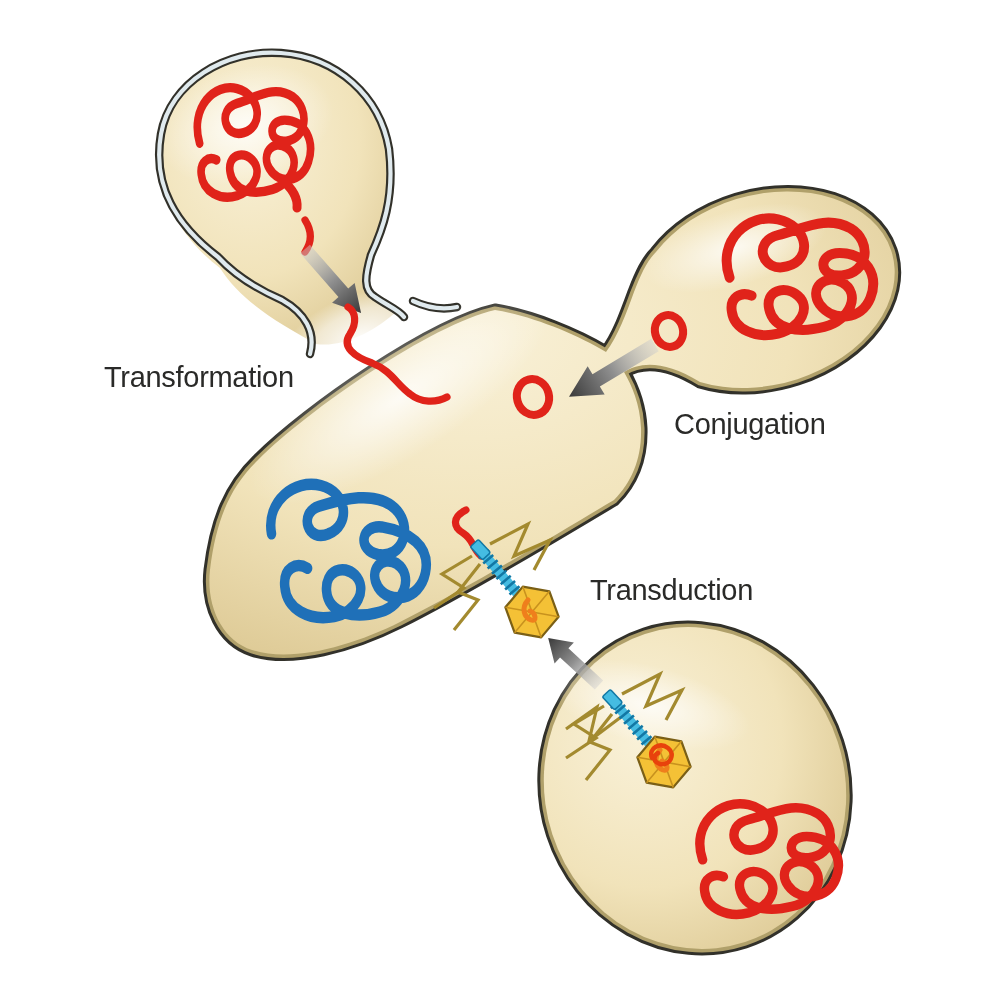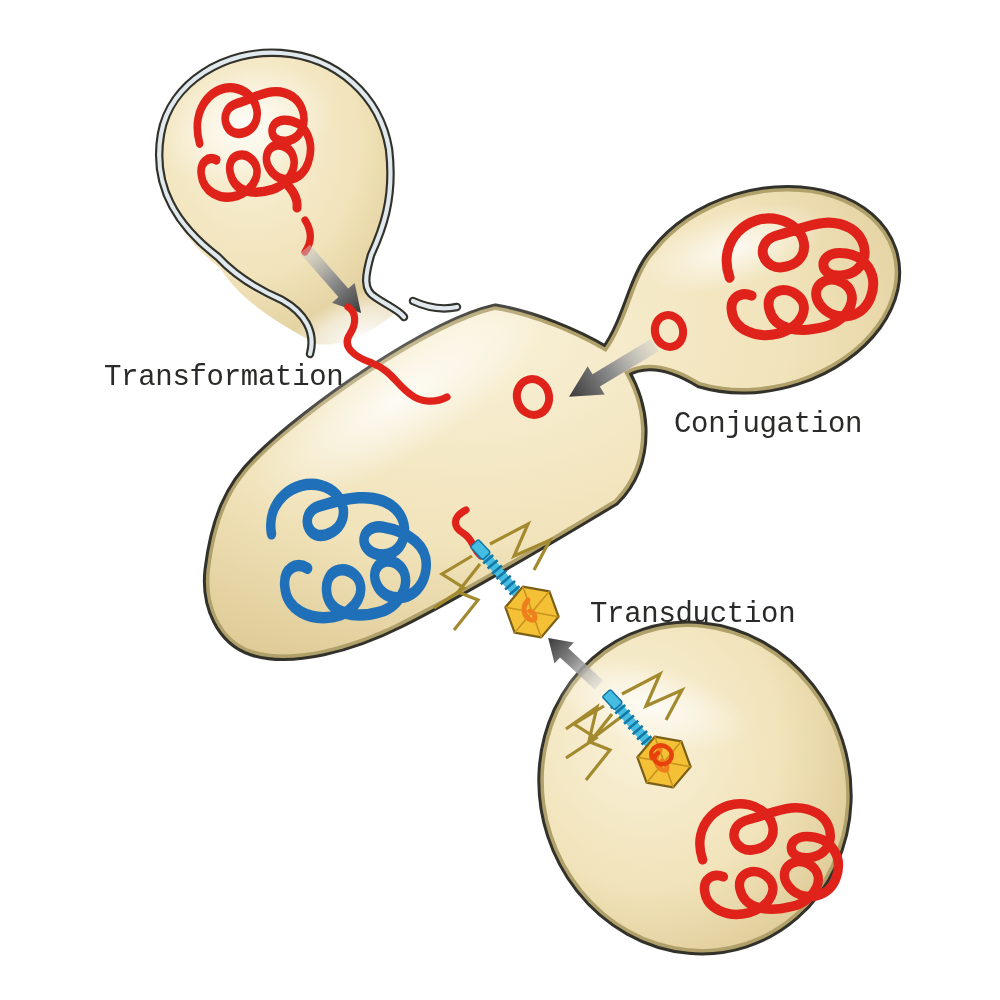--- a/index.html
+++ b/index.html
@@ -1,17 +1,17 @@
 <!DOCTYPE html>
 <html style="--cell-fill: #f1e3ba; --cell-fill-light: #f9f1d8; --cell-fill-edge: #d9c48d; --cell-wall-band: #b0a06a; --cell-outline: #32312a; --lysed-wall-band: #e0eaee; --dna-red: #e0231a; --dna-blue: #1f70b8; --phage-head: #f4c136; --phage-facet: #c8921e; --phage-outline: #7a5f16; --phage-tail: #45bce2; --phage-tail-dark: #1278a5; --phage-fiber: #a38a2f; --phage-dna: #ef7f1c; --arrow-dark: #3a3a3a; --arrow-light: #cfcfcf; --label-color: #2a2a28;"><head>
 <meta charset="utf-8">
 <style>
   html,body{margin:0;padding:0;background:#fff;}
   #stage{position:relative;width:1000px;height:1000px;background:#ffffff;overflow:hidden;
-         font-family:Liberation Mono, monospace;}
+         font-family:Liberation Sans, sans-serif;}
   #art{position:absolute;inset:0;}
   .label{position:absolute;color:var(--label-color);font-size:29px;letter-spacing:-0.3px;
          white-space:nowrap;}
   
   .wall-dark{fill:none;stroke:var(--cell-outline);stroke-width:13;}
   .wall-band{fill:none;stroke:var(--cell-wall-band);stroke-width:7;}
   
   .lysed-dark{fill:none;stroke:var(--cell-outline);stroke-width:8.5;stroke-linecap:round;}
   .lysed-pale{fill:none;stroke:var(--lysed-wall-band);stroke-width:4.2;stroke-linecap:round;}
   .dna-red{fill:none;stroke:var(--dna-red);stroke-width:9;stroke-linecap:round;stroke-linejoin:round;}
@@ -155,15 +155,15 @@
     <use href="#tangleRed" class="dna-red" transform="translate(686,792) scale(1.04,1.06)"></use>
     <path class="fiber" d="M 566,729 L 597,707 L 589,741 L 621,717"></path>
     <use href="#phage" transform="translate(612,700)"></use>
     <path fill="none" stroke="#e8420c" stroke-width="4.5" stroke-linecap="round" d="M 652,758 C 648,748 660,742 668,748 C 676,754 670,766 660,764 C 653,762 653,756 658,753"></path>
     <use href="#arrow" transform="translate(599,685) rotate(222.7) scale(0.91,0.95)"></use>
   </g>
 </svg>
 
 <div class="label" style="left:104px;top:361px;">Transformation</div>
 <div class="label" style="left:658px;top:408px;margin-left:16px;">Conjugation</div>
-<div class="label" style="left:590px;top:598px;">Transduction</div>
+<div class="label" style="left:590px;top:574px;">Transduction</div>
 
 </div>
 
 </body></html>

